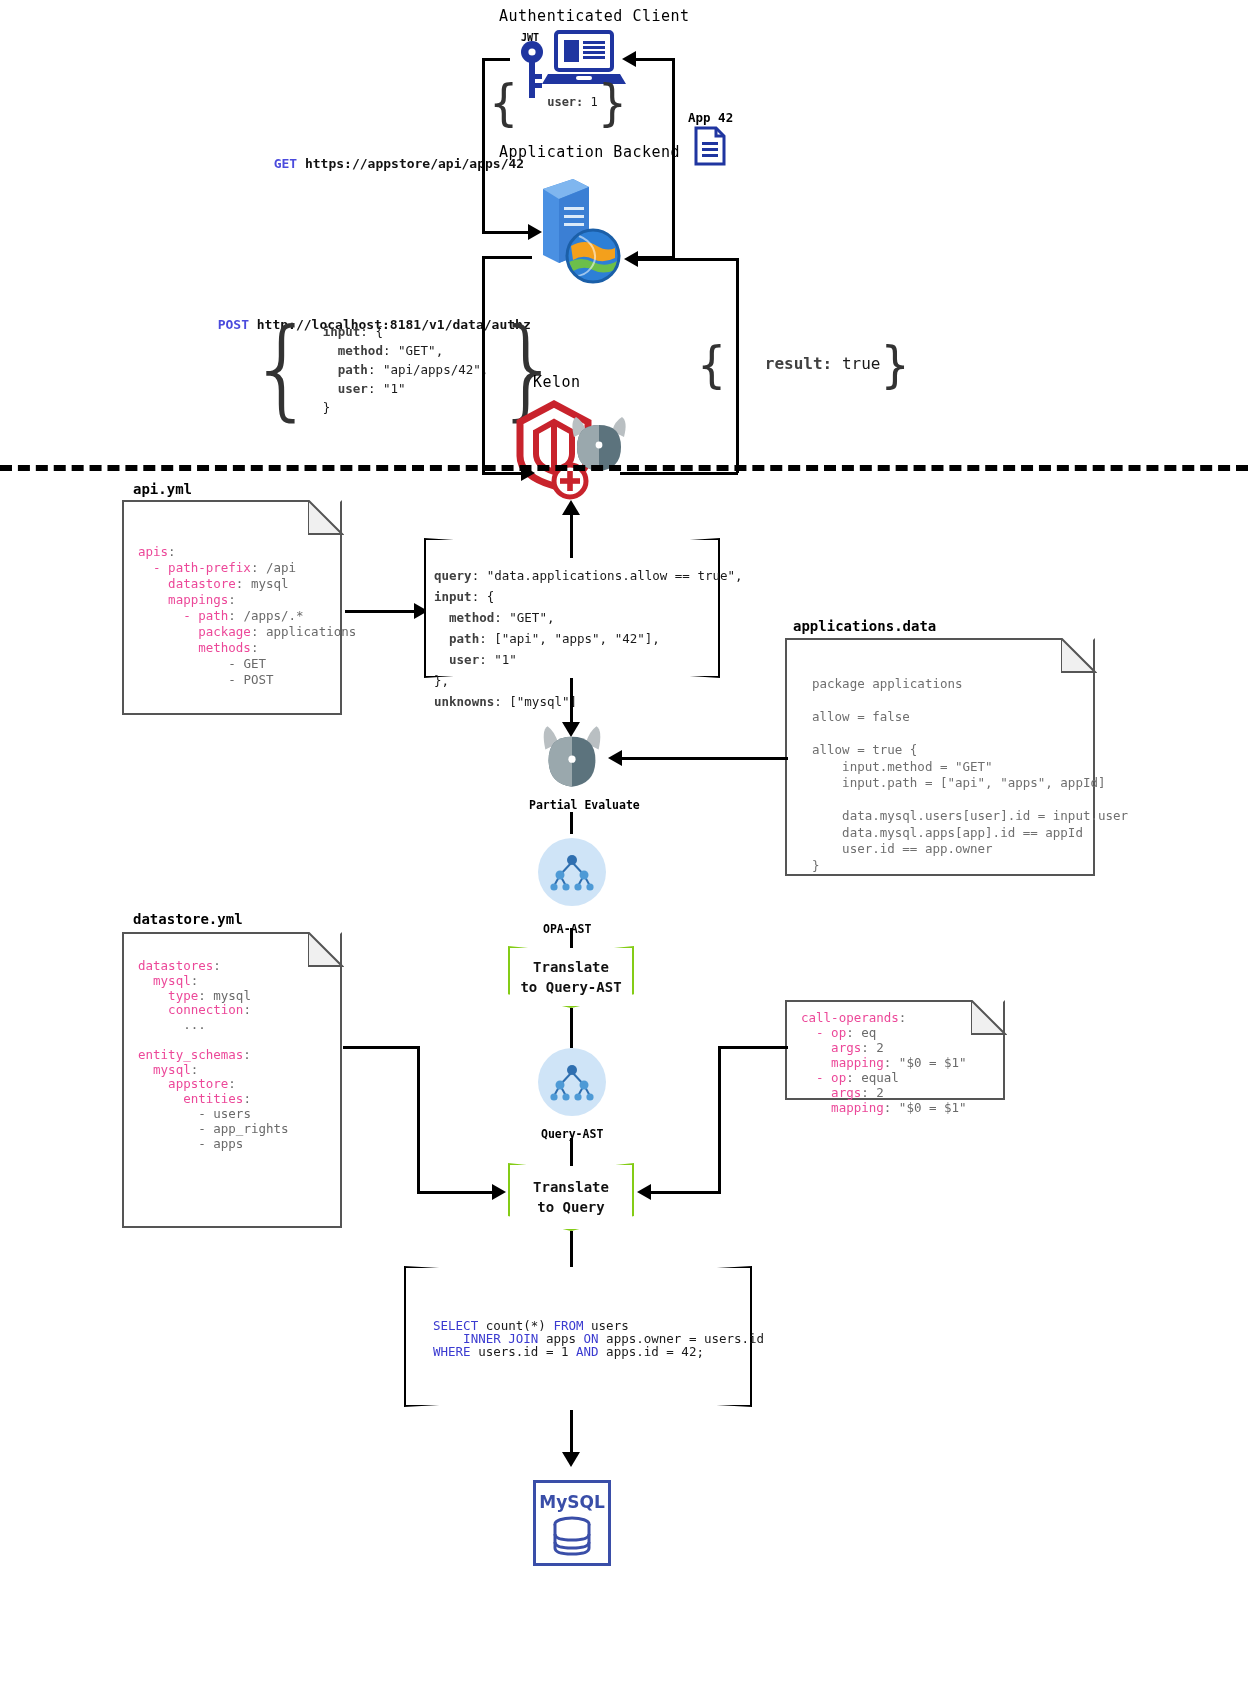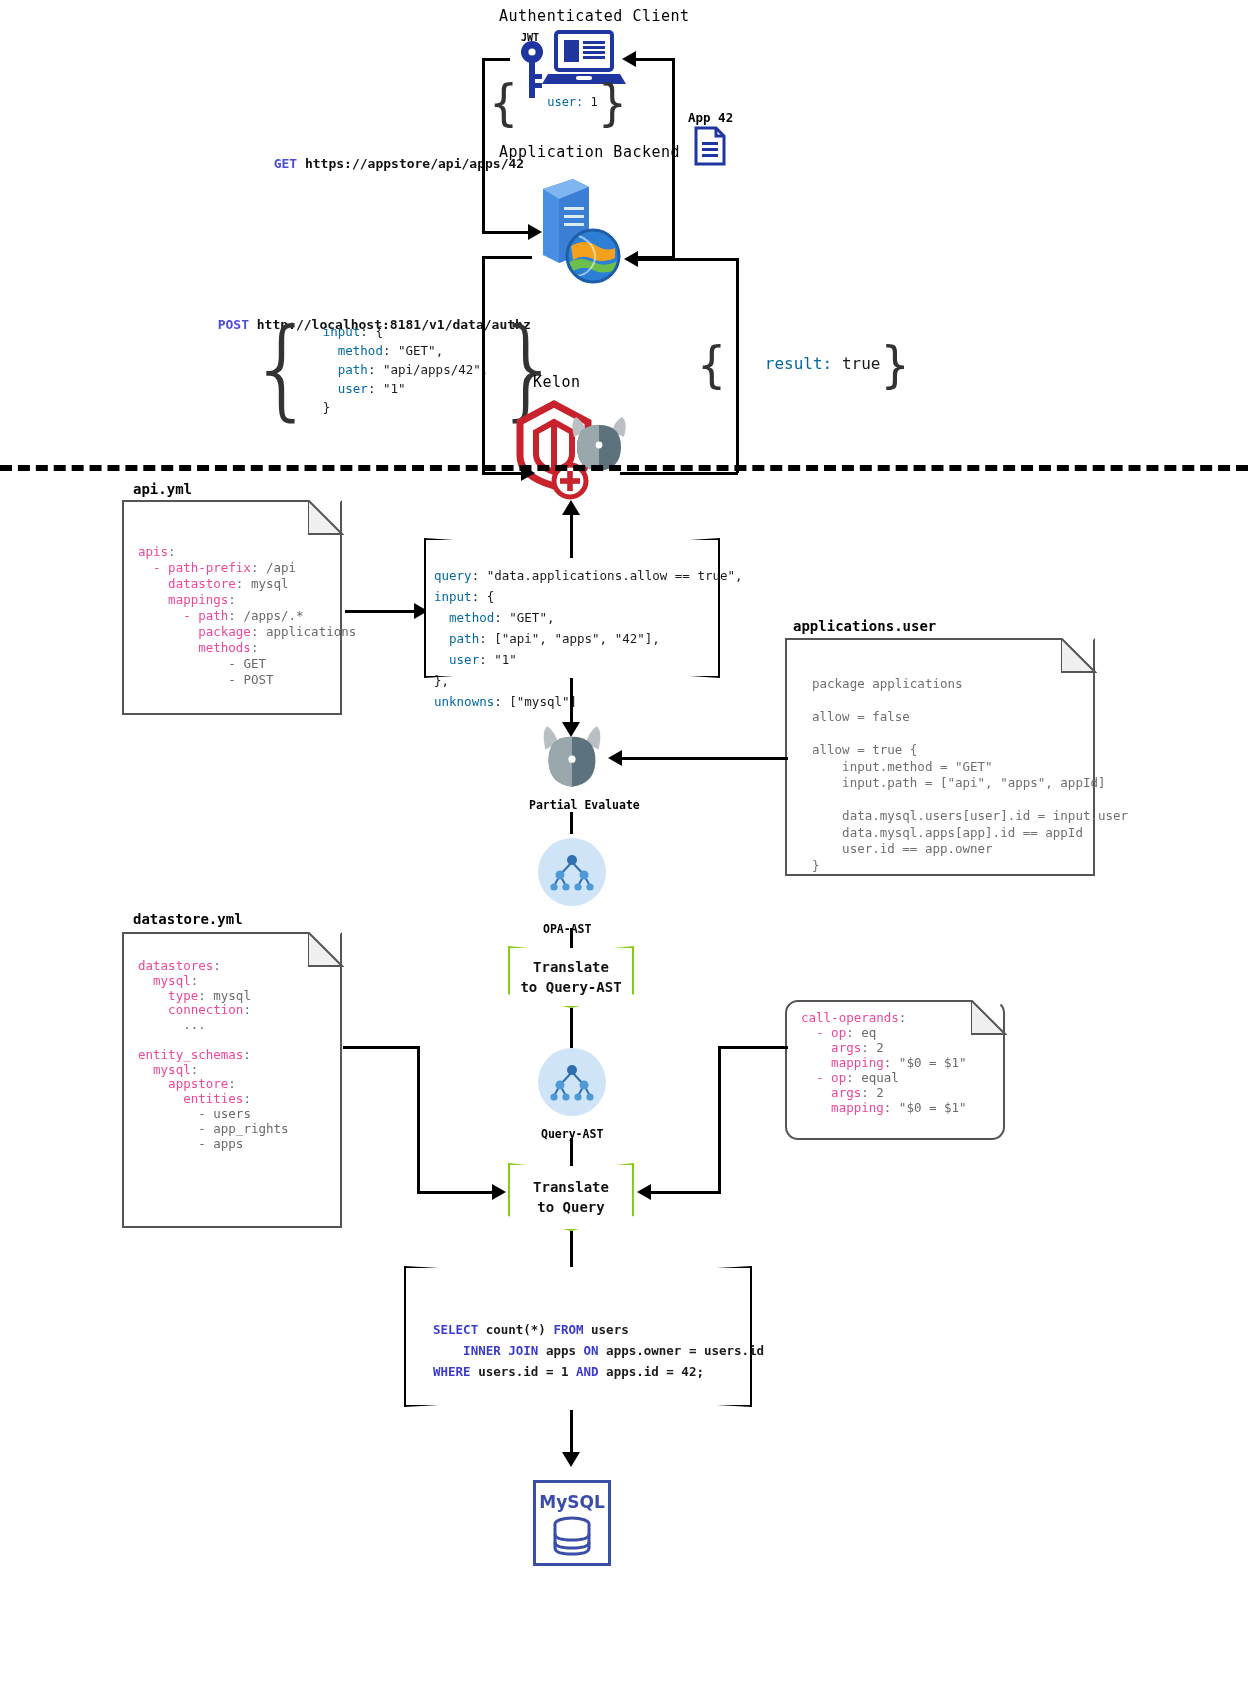--- a/index.html
+++ b/index.html
@@ -7,21 +7,21 @@
        font-family:"DejaVu Sans Mono",monospace;color:#111;overflow:hidden;}
   .abs{position:absolute;}
   
   .title{font-family:"DejaVu Sans Mono",monospace;font-weight:normal;font-size:15px;
          letter-spacing:.5px;color:#000;white-space:nowrap;}
   .flabel{font-family:"DejaVu Sans Mono",monospace;font-weight:bold;font-size:14px;
           color:#000;white-space:nowrap;}
   .mono{font-family:"DejaVu Sans Mono",monospace;font-size:12.5px;white-space:pre;line-height:16px;}
   .req{font-family:"DejaVu Sans Mono",monospace;font-weight:bold;font-size:13px;white-space:pre;}
   .kw{color:#4b4bdd;}
-  .k{color:#0369a1;}
+  .k{color:#404040;font-weight:bold;}
   .v{color:#1a1a1a;}
   .yk{color:#ec4899;}
   .yv{color:#6a6a6a;}
   .rego{color:#6f6f6f;}
   .sqlkw{color:#3a3ad0;}
   .sqlv{color:#1a1a1a;}
   
   .ln{background:#000;position:absolute;}
   .lnh{height:3px;}
   .lnv{width:3px;}
@@ -233,21 +233,21 @@
 <span class="k">input</span><span class="v">: {</span>
 <span class="k">  method</span><span class="v">: </span><span class="v">"GET",</span>
 <span class="k">  path</span><span class="v">: </span><span class="v">["api", "apps", "42"],</span>
 <span class="k">  user</span><span class="v">: </span><span class="v">"1"</span>
 <span class="v">},</span>
 <span class="k">unknowns</span><span class="v">: </span><span class="v">["mysql"]</span></div>
 
 <div class="ln lnv" style="left:570px;top:513px;height:45px;"></div>
 <div class="arrow ar-up" style="left:562px;top:500px;"></div>
 
-<div class="flabel abs" style="left:793px;top:618px;">applications.user</div>
+<div class="flabel abs" style="left:793px;top:618px;">applications.data</div>
 <div class="doc" style="left:785px;top:638px;width:310px;height:238px;">
   <div class="foldline"></div>
   <div class="mono" id="regofile" style="position:absolute;left:25px;top:36px;line-height:16.5px;"><span class="rego">package applications
 
 allow = false
 
 allow = true {
     input.method = "GET"
     input.path = ["api", "apps", appId]
 
@@ -351,21 +351,21 @@
 <svg class="abs" style="left:308px;top:932px;" width="36" height="36">
   <path d="M0 0 L34 34 L0 34 Z" fill="#f0f0f0" stroke="#555" stroke-width="2"></path>
 </svg>
 
 <div class="ln lnh" style="left:343px;top:1046px;width:77px;"></div>
 <div class="ln lnv" style="left:417px;top:1046px;height:148px;"></div>
 <div class="ln lnh" style="left:417px;top:1191px;width:78px;"></div>
 <div class="arrow ar-right" style="left:492px;top:1184px;"></div>
 
 <div class="flabel abs" style="left:793px;top:985px;margin-top:40px;">call-operands/mysql.yml</div>
-<div class="doc" style="left:785px;top:1000px;width:220px;height:140px;border-radius:13px;">
+<div class="doc" style="left:785px;top:1000px;width:220px;height:100px;">
   <div class="foldline"></div>
   <div class="mono" id="coyml" style="position:absolute;left:14px;top:8px;line-height:15px;"><span class="yk">call-operands</span><span class="yv">:</span>
   <span class="yk">- op</span><span class="yv">: </span><span class="yv">eq</span>
     <span class="yk">args</span><span class="yv">: </span><span class="yv">2</span>
     <span class="yk">mapping</span><span class="yv">: </span><span class="yv">"$0 = $1"</span>
   <span class="yk">- op</span><span class="yv">: </span><span class="yv">equal</span>
     <span class="yk">args</span><span class="yv">: </span><span class="yv">2</span>
     <span class="yk">mapping</span><span class="yv">: </span><span class="yv">"$0 = $1"</span></div>
 </div>
 <svg class="abs" style="left:971px;top:1000px;" width="36" height="36">
@@ -373,21 +373,21 @@
 </svg>
 
 <div class="ln lnh" style="left:718px;top:1046px;width:70px;"></div>
 <div class="ln lnv" style="left:718px;top:1046px;height:148px;"></div>
 <div class="ln lnh" style="left:650px;top:1191px;width:70px;"></div>
 <div class="arrow ar-left" style="left:637px;top:1184px;"></div>
 
 <div class="ln lnv" style="left:570px;top:1231px;height:36px;"></div>
 
 <div class="banner" style="left:404px;top:1266px;width:348px;height:141px;"></div>
-<div class="mono" id="sqlbox" style="position:absolute;left:433px;top:1319px;line-height:21px;font-weight:bold;"><span class="sqlkw">SELECT </span><span class="sqlv">count(*) </span><span class="sqlkw">FROM </span><span class="sqlv">users</span>
+<div class="mono" id="sqlbox" style="position:absolute;left:433px;top:1319px;line-height:13px;"><span class="sqlkw">SELECT </span><span class="sqlv">count(*) </span><span class="sqlkw">FROM </span><span class="sqlv">users</span>
 <span class="sqlkw">    INNER JOIN </span><span class="sqlv">apps </span><span class="sqlkw">ON </span><span class="sqlv">apps.owner = users.id</span>
 <span class="sqlkw">WHERE </span><span class="sqlv">users.id = 1 </span><span class="sqlkw">AND </span><span class="sqlv">apps.id = 42;</span></div>
 
 <div class="ln lnv" style="left:570px;top:1410px;height:48px;"></div>
 <div class="arrow ar-down" style="left:562px;top:1452px;"></div>
 
 <div class="abs" style="left:533px;top:1480px;">
   <svg width="78" height="86" viewBox="0 0 78 86">
     <rect x="1.5" y="1.5" width="75" height="83" fill="#fff" stroke="#3a4ea8" stroke-width="3"></rect>
     <text x="39" y="28" text-anchor="middle" font-family="DejaVu Sans, sans-serif" font-size="17" font-weight="bold" fill="#3a4ea8">MySQL</text>

